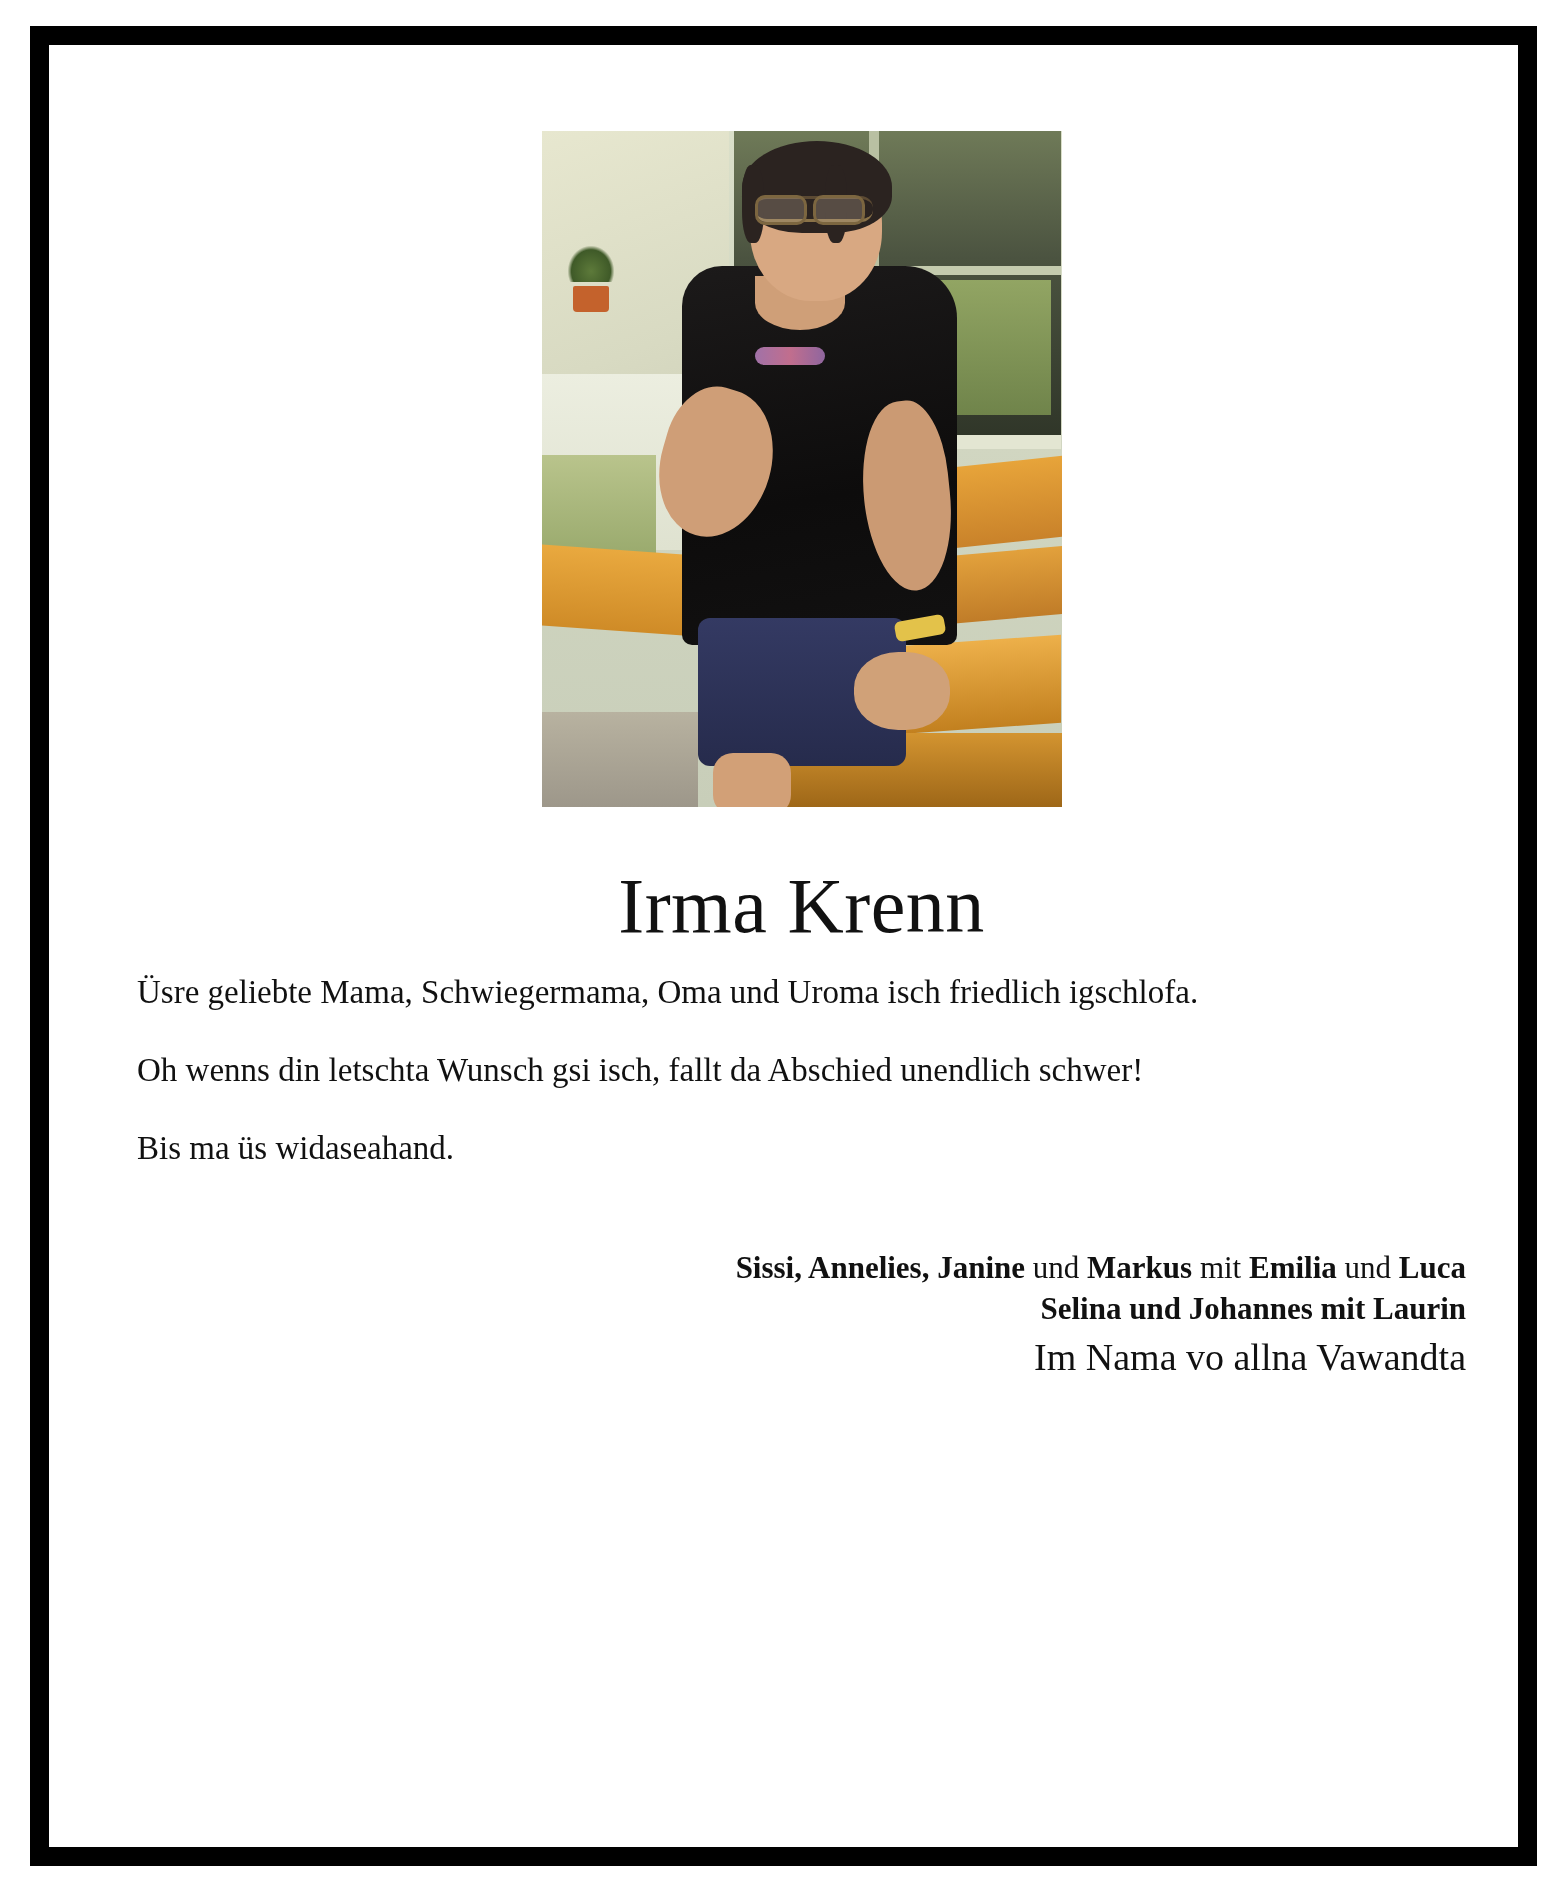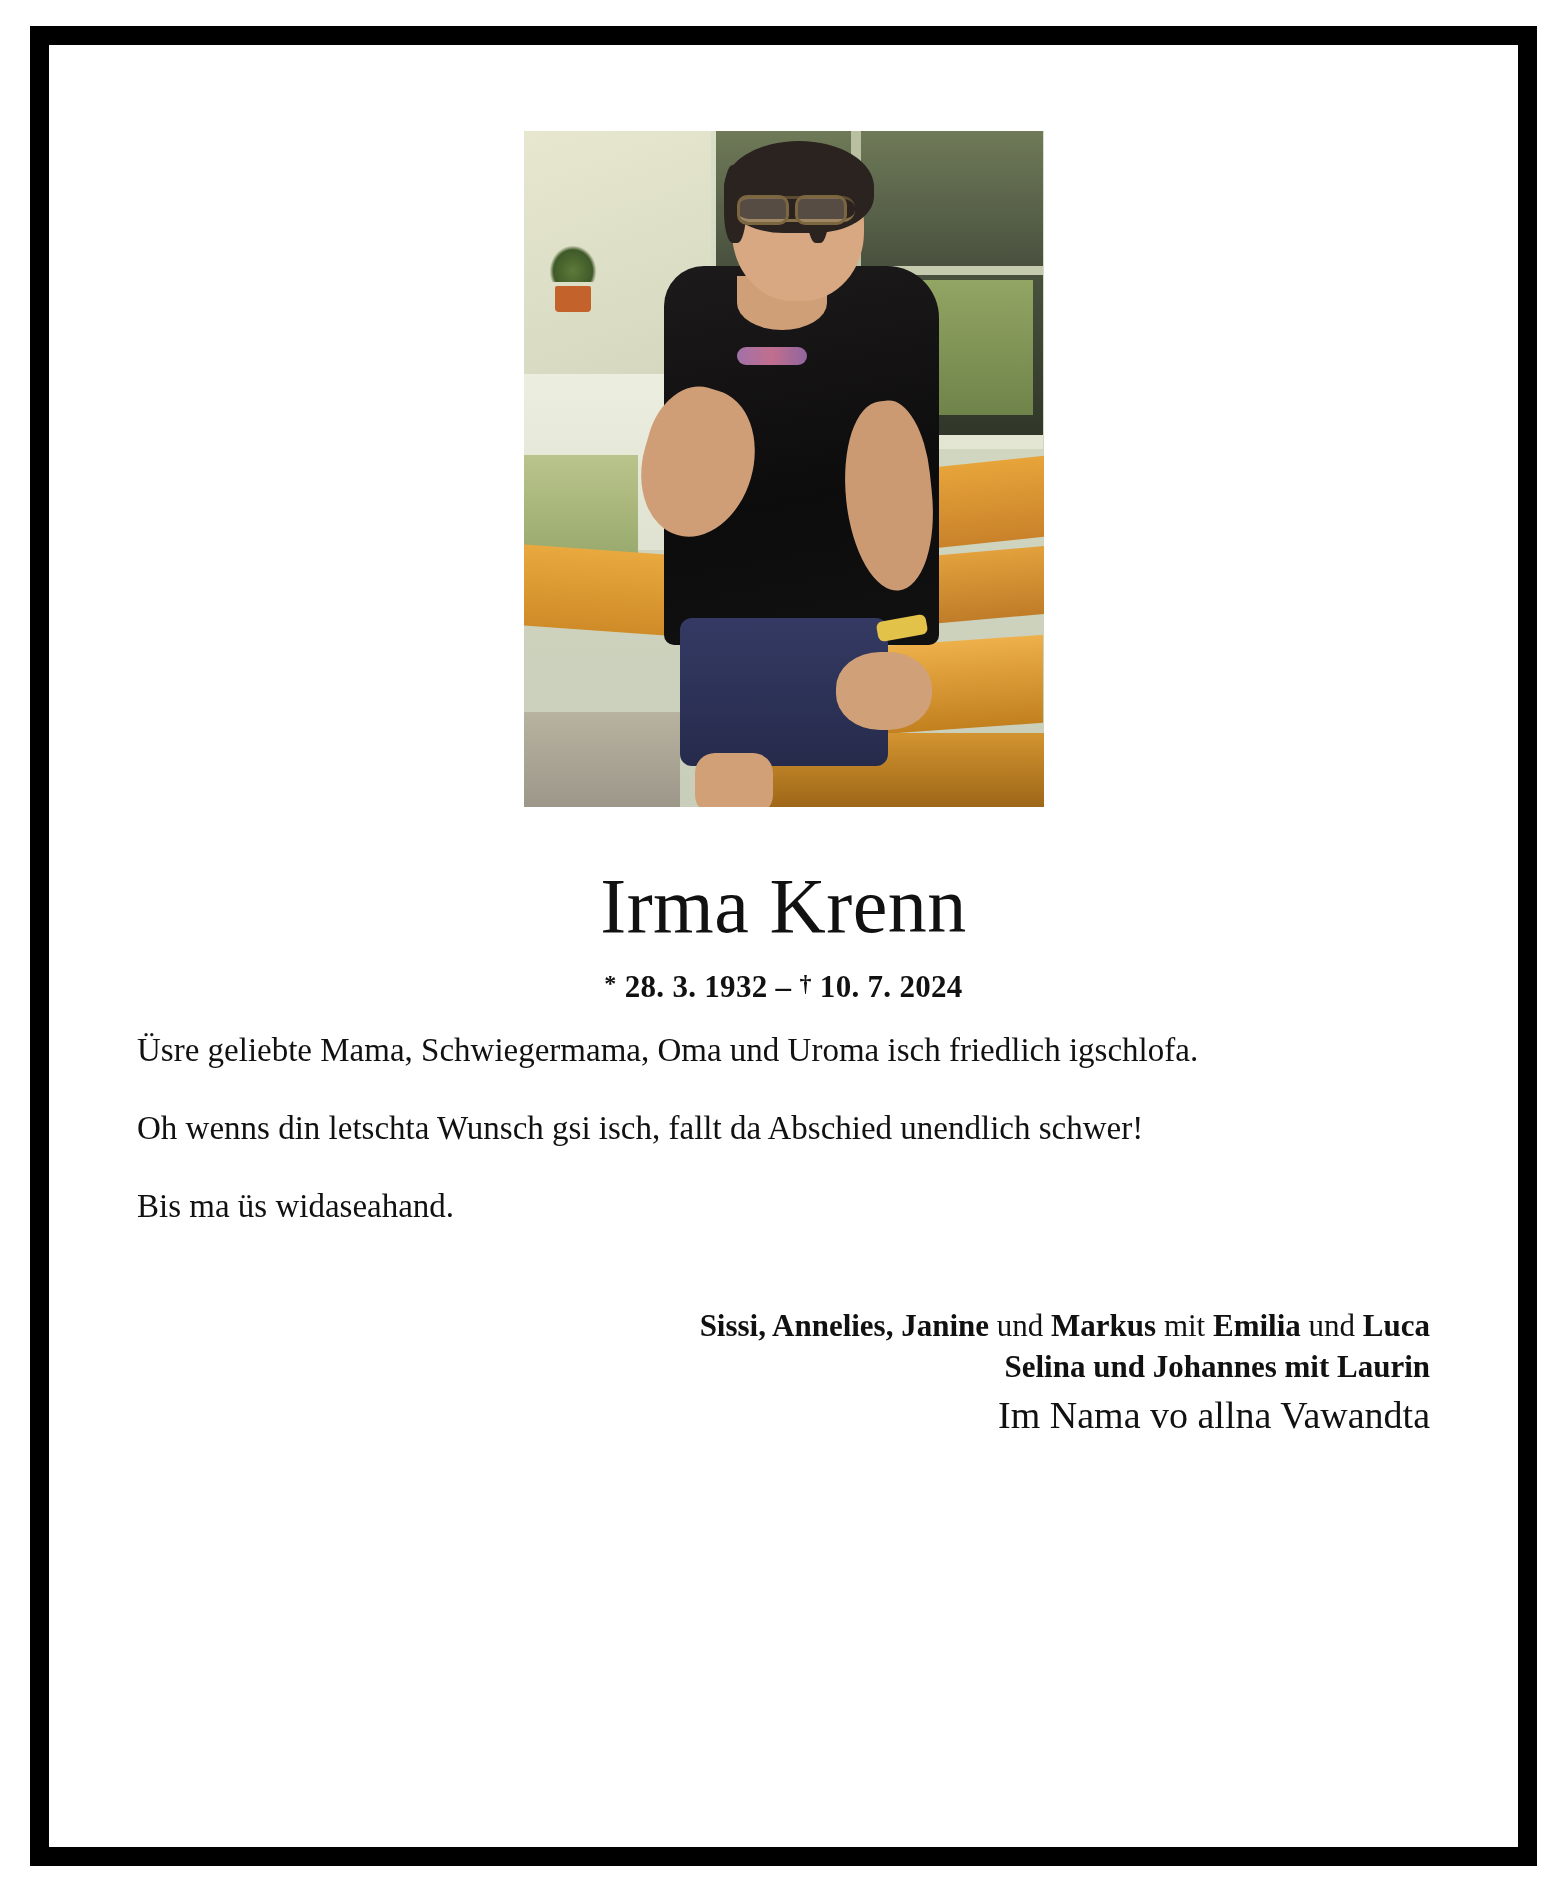--- a/index.html
+++ b/index.html
@@ -19,21 +19,21 @@
     box-sizing: border-box;
     padding: 26px 30px 30px 30px;
     background: #ffffff;
   }
   .obituary-card {
     width: 100%;
     height: 100%;
     box-sizing: border-box;
     border: 19px solid #000000;
     background: #ffffff;
-    padding: 60px 88px 40px 88px;
+    padding: 60px 52px 40px 88px;
     display: flex;
     flex-direction: column;
     align-items: center;
   }
 
   
   .portrait-wrap {
     width: 520px;
     height: 676px;
     margin-top: 26px;
@@ -368,27 +368,20 @@
         <div class="fig-hair-side"></div>
         <div class="fig-hair-side2"></div>
         <div class="glasses"></div>
         <div class="glass-l"></div>
         <div class="glass-r"></div>
       </div>
     </div>
 
     <h1 class="name">Irma Krenn</h1>
 
-    <div class="dates">
-      <span class="star">*</span>
-      <span>28. 3. 1932</span>
-      <span>–</span>
-      <span class="cross">†</span>
-      <span>10. 7. 2024</span>
-    </div>
 
     <div class="body">
       <p class="para">Üsre geliebte Mama, Schwiegermama, Oma und Uroma isch friedlich igschlofa.</p>
       <p class="para last-of-block">Oh wenns din letschta Wunsch gsi isch, fallt da Abschied unendlich schwer!</p>
       <p class="para last-of-block">Bis ma üs widaseahand.</p>
     </div>
 
     <div class="signature">
       <div class="sig-line">
         <b>Sissi, Annelies, Janine</b><span> und </span><b>Markus</b><span> mit </span><b>Emilia</b><span> und </span><b>Luca</b>

